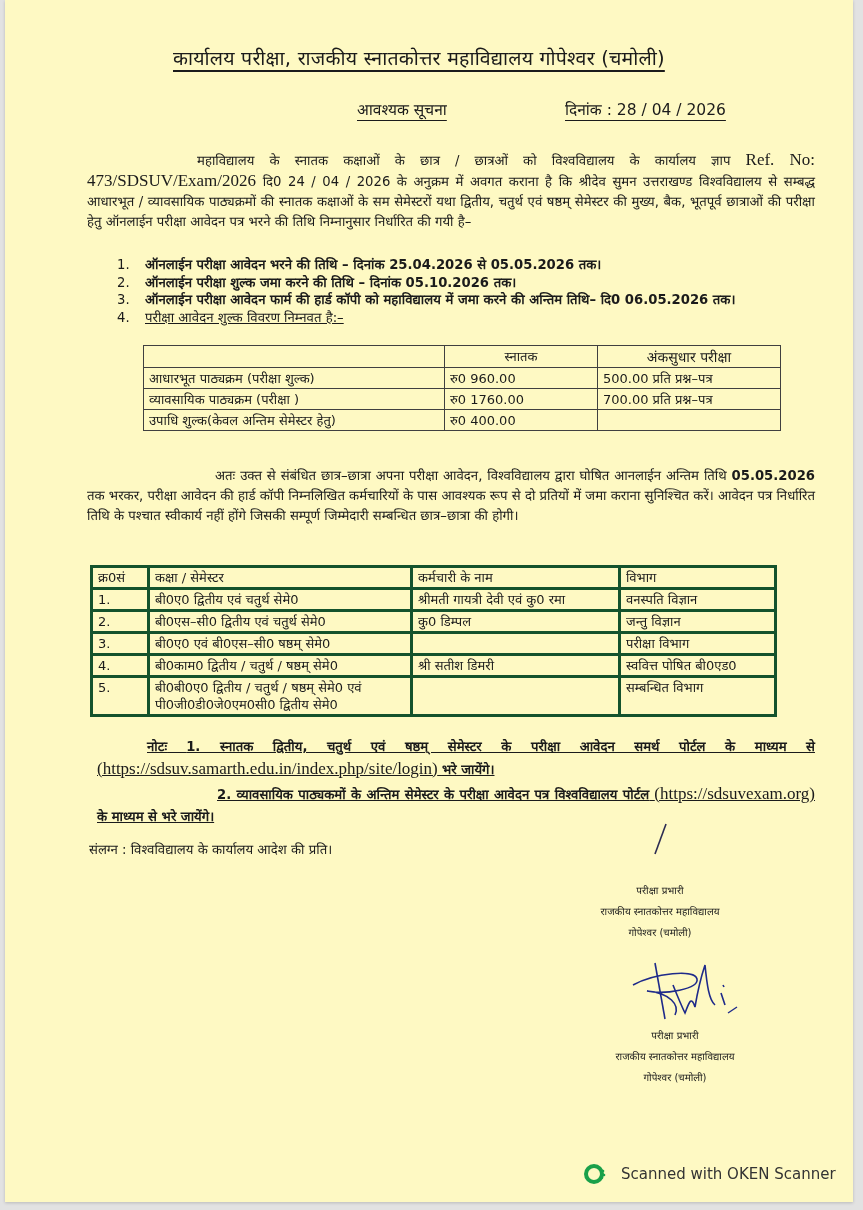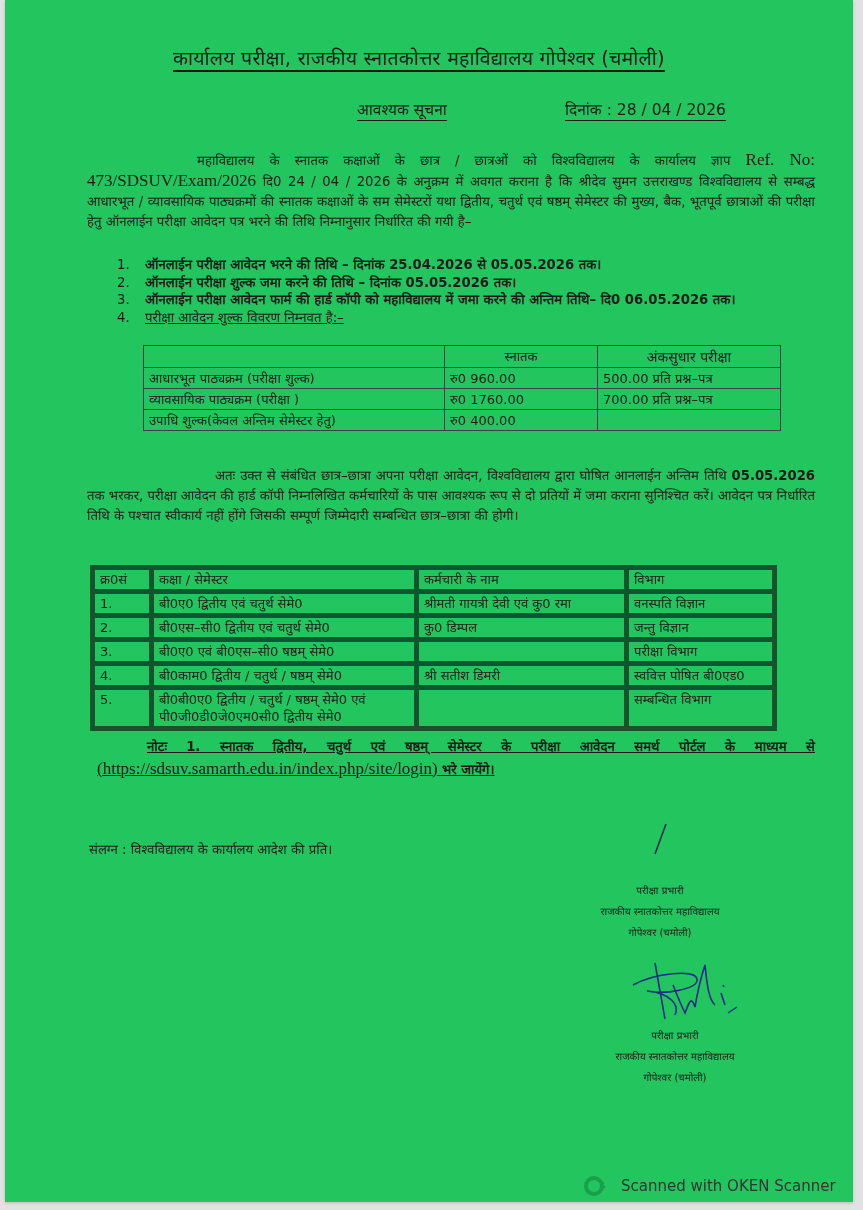--- a/index.html
+++ b/index.html
@@ -3,46 +3,46 @@
 <meta charset="utf-8">
 <style>
   html, body { margin: 0; padding: 0; }
   body {
     width: 863px; height: 1210px; background: #e2e2e2;
     font-family: "DejaVu Sans", sans-serif; color: #1b1b1b;
     position: relative; overflow: hidden;
   }
   .page {
     position: absolute; left: 5px; top: 0; width: 848px; height: 1202px;
-    background: #22c55e; box-shadow: 0 1px 3px rgba(0,0,0,0.18);
+    background: #fef9c3; box-shadow: 0 1px 3px rgba(0,0,0,0.18);
   }
   .abs { position: absolute; white-space: nowrap; }
   .title {
     left: 168px; top: 44px; font-size: 19.5px; letter-spacing: 0.2px;
     text-decoration: underline; text-underline-offset: 5px; text-decoration-thickness: 1.5px;
   }
   .notice-label { left: 352px; top: 98px; font-size: 15.5px; text-decoration: underline; text-underline-offset: 5px; }
   .date-label { left: 560px; top: 98px; font-size: 15.5px; text-decoration: underline; text-underline-offset: 5px; text-align: center; }
   .para { left: 82px; width: 728px; font-size: 13.2px; line-height: 20px; white-space: normal; text-align: justify; }
   .ref { font-family: "Liberation Serif", serif; font-size: 17px; }
   .list { left: 112px; width: 706px; font-size: 13.2px; line-height: 17.5px; }
   .list .li { display: flex; white-space: normal; }
   .list .num { width: 28px; flex: none; }
   .list .txt { flex: 1; }
   table { border-collapse: collapse; }
   .fee-table { position: absolute; left: 138px; top: 345px; width: 638px; font-size: 13px; }
   .fee-table td { border: 1px solid #404040; padding: 1px 5px; height: 18px; vertical-align: top; }
   .fee-table .hdr td { height: 16px; }
   .staff-table { position: absolute; left: 85px; top: 565px; width: 687px; font-size: 13px; }
-  .staff-table td { border: 5px solid #14532d; padding: 1px 5px; height: 17px; vertical-align: top; line-height: 17px; }
+  .staff-table td { border: 3px solid #14532d; padding: 1px 5px; height: 17px; vertical-align: top; line-height: 17px; }
   .notes { left: 92px; width: 718px; font-size: 13.2px; line-height: 22px; white-space: normal; text-align: justify; }
   .url { font-family: "Liberation Serif", serif; font-size: 17px; }
   .sign-block { text-align: center; font-size: 10px; line-height: 21px; }
   .copy-list { left: 87px; top: 942px; font-size: 13.5px; line-height: 23px; }
-  .scanner { left: 578px; top: 1162px; display: flex; align-items: center; font-family: "DejaVu Sans", sans-serif; font-size: 15px; color: #333; margin-top: 12px; }
+  .scanner { left: 578px; top: 1162px; display: flex; align-items: center; font-family: "DejaVu Sans", sans-serif; font-size: 15px; color: #333; }
   .scanner-logo { width: 24px; height: 24px; margin-right: 14px; }
   .bold { font-weight: bold; }
 </style>
 </head>
 <body>
 
 <div class="page">
 
   <div class="abs title">कार्यालय परीक्षा, राजकीय स्नातकोत्तर महाविद्यालय गोपेश्वर (चमोली)</div>
   <div class="abs notice-label">आवश्यक सूचना</div>
@@ -54,21 +54,21 @@
     <span>दि0 24 / 04 / 2026 के अनुक्रम में अवगत कराना है कि श्रीदेव सुमन उत्तराखण्ड विश्वविद्यालय से सम्बद्ध आधारभूत / व्यावसायिक पाठ्यक्रमों की स्नातक कक्षाओं के सम सेमेस्टरों यथा द्वितीय, चतुर्थ एवं षष्ठम् सेमेस्टर की मुख्य, बैक, भूतपूर्व छात्राओं की परीक्षा हेतु ऑनलाईन परीक्षा आवेदन पत्र भरने की तिथि निम्नानुसार निर्धारित की गयी है–</span>
   </div>
 
   <div class="abs list" style="top:256px;">
     <div class="li">
         <span class="num">1.</span>
         <span class="txt bold">ऑनलाईन परीक्षा आवेदन भरने की तिथि – दिनांक 25.04.2026 से 05.05.2026  तक।</span>
       </div>
     <div class="li">
         <span class="num">2.</span>
-        <span class="txt bold">ऑनलाईन परीक्षा शुल्क जमा करने की तिथि – दिनांक 05.05.2026 तक।</span>
+        <span class="txt bold">ऑनलाईन परीक्षा शुल्क जमा करने की तिथि – दिनांक 05.10.2026 तक।</span>
       </div>
     <div class="li">
         <span class="num">3.</span>
         <span class="txt bold">ऑनलाईन परीक्षा आवेदन फार्म की हार्ड कॉपी को महाविद्यालय में जमा करने की अन्तिम तिथि– दि0 06.05.2026 तक।</span>
       </div>
     <div class="li">
         <span class="num">4.</span>
         <span class="txt" style="text-decoration:underline;">परीक्षा आवेदन शुल्क विवरण निम्नवत है:–</span>
       </div>
   </div>
@@ -144,20 +144,25 @@
     </tr>
   </tbody>
     </table>
 
   <div class="abs notes" style="top:736px;text-decoration:underline;">
     <div>
       <span style="display:inline-block;width:50px;"></span><span class="bold">नोटः</span>
       <span class="bold">1. स्नातक द्वितीय, चतुर्थ एवं षष्ठम् सेमेस्टर के परीक्षा आवेदन समर्थ पोर्टल के माध्यम से</span>
       <span class="url">(https://sdsuv.samarth.edu.in/index.php/site/login)</span>
       <span class="bold">भरे जायेंगे।</span>
+    </div>
+    <div style="margin-top:2px;">
+      <span style="display:inline-block;width:120px;"></span><span class="bold">2. व्यावसायिक पाठ्यकमों के अन्तिम सेमेस्टर के परीक्षा आवेदन पत्र विश्वविद्यालय पोर्टल</span>
+      <span class="url">(https://sdsuvexam.org)</span>
+      <span class="bold">के माध्यम से भरे जायेंगे।</span>
     </div>
   </div>
 
   <div class="abs" style="left:84px;top:840px;font-size:13.2px;">संलग्न : विश्वविद्यालय के कार्यालय आदेश की प्रति।</div>
 
   <svg class="abs" style="left:646px;top:822px;" width="20" height="34">
     <path d="M15 2 L4 32" stroke="#2c2c52" stroke-width="1.6" fill="none"></path>
   </svg>
 
   <div class="abs sign-block" style="left:555px;top:880px;width:200px;">

